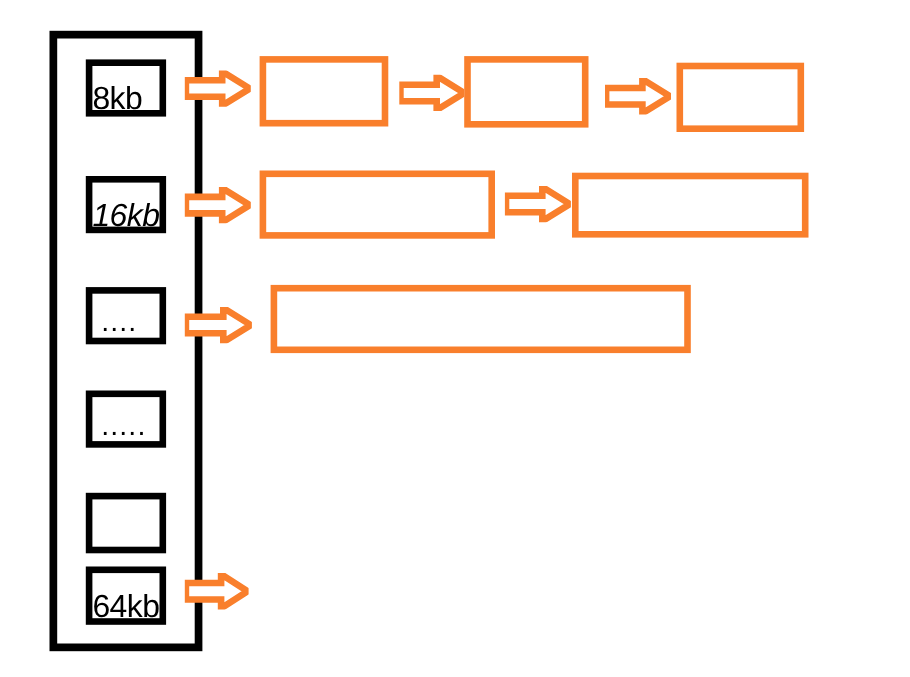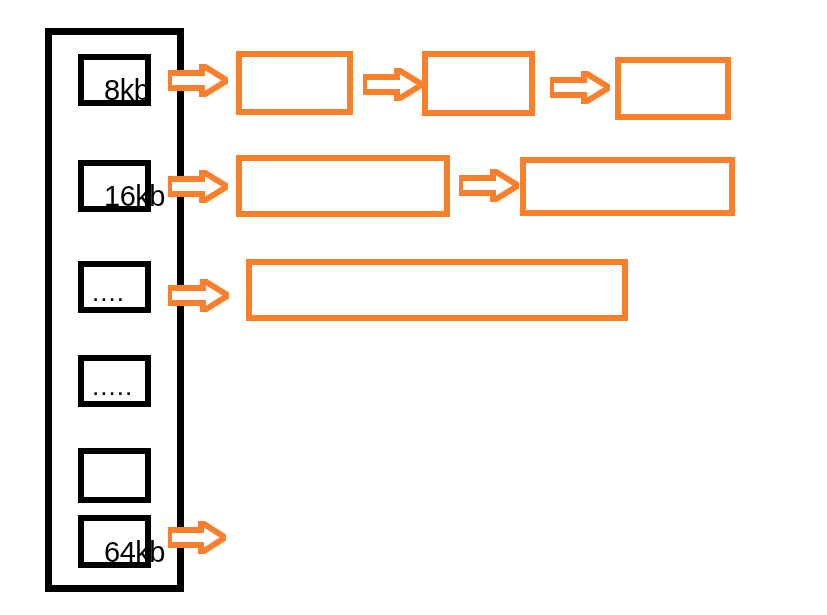--- a/index.html
+++ b/index.html
@@ -32,21 +32,21 @@
 
   
   .slot {
     position: absolute;
     border: 6px solid #000000;
     box-sizing: border-box;
     background: #ffffff;
   }
   .slot-label {
     position: absolute;
-    left: 20px;
+    left: 0;
     bottom: -5px;
     font-size: 29px;
     line-height: 1;
     color: #000000;
     white-space: nowrap;
     letter-spacing: -0.5px;
   }
   .slot-label.dots {
     font-size: 26px;
     bottom: 2px;
@@ -73,21 +73,21 @@
 <body>
 
 <div id="canvas">
 
   <div class="mem-container"></div>
 
   <div class="slot" style="left:78px; top:54px; width:73px; height:52px;">
     <span class="slot-label">8kb</span>
   </div>
 
-  <div class="slot" style="left:78px; top:160px; width:73px; height:52px;">
+  <div class="slot" style="left:78px; top:160px; width:73px; height:52px;font-style:italic;">
     <span class="slot-label">16kb</span>
   </div>
 
   <div class="slot" style="left:78px; top:261px; width:73px; height:52px;">
     <span class="slot-label dots">....</span>
   </div>
 
   <div class="slot" style="left:78px; top:355px; width:73px; height:52px;">
     <span class="slot-label dots">.....</span>
   </div>

